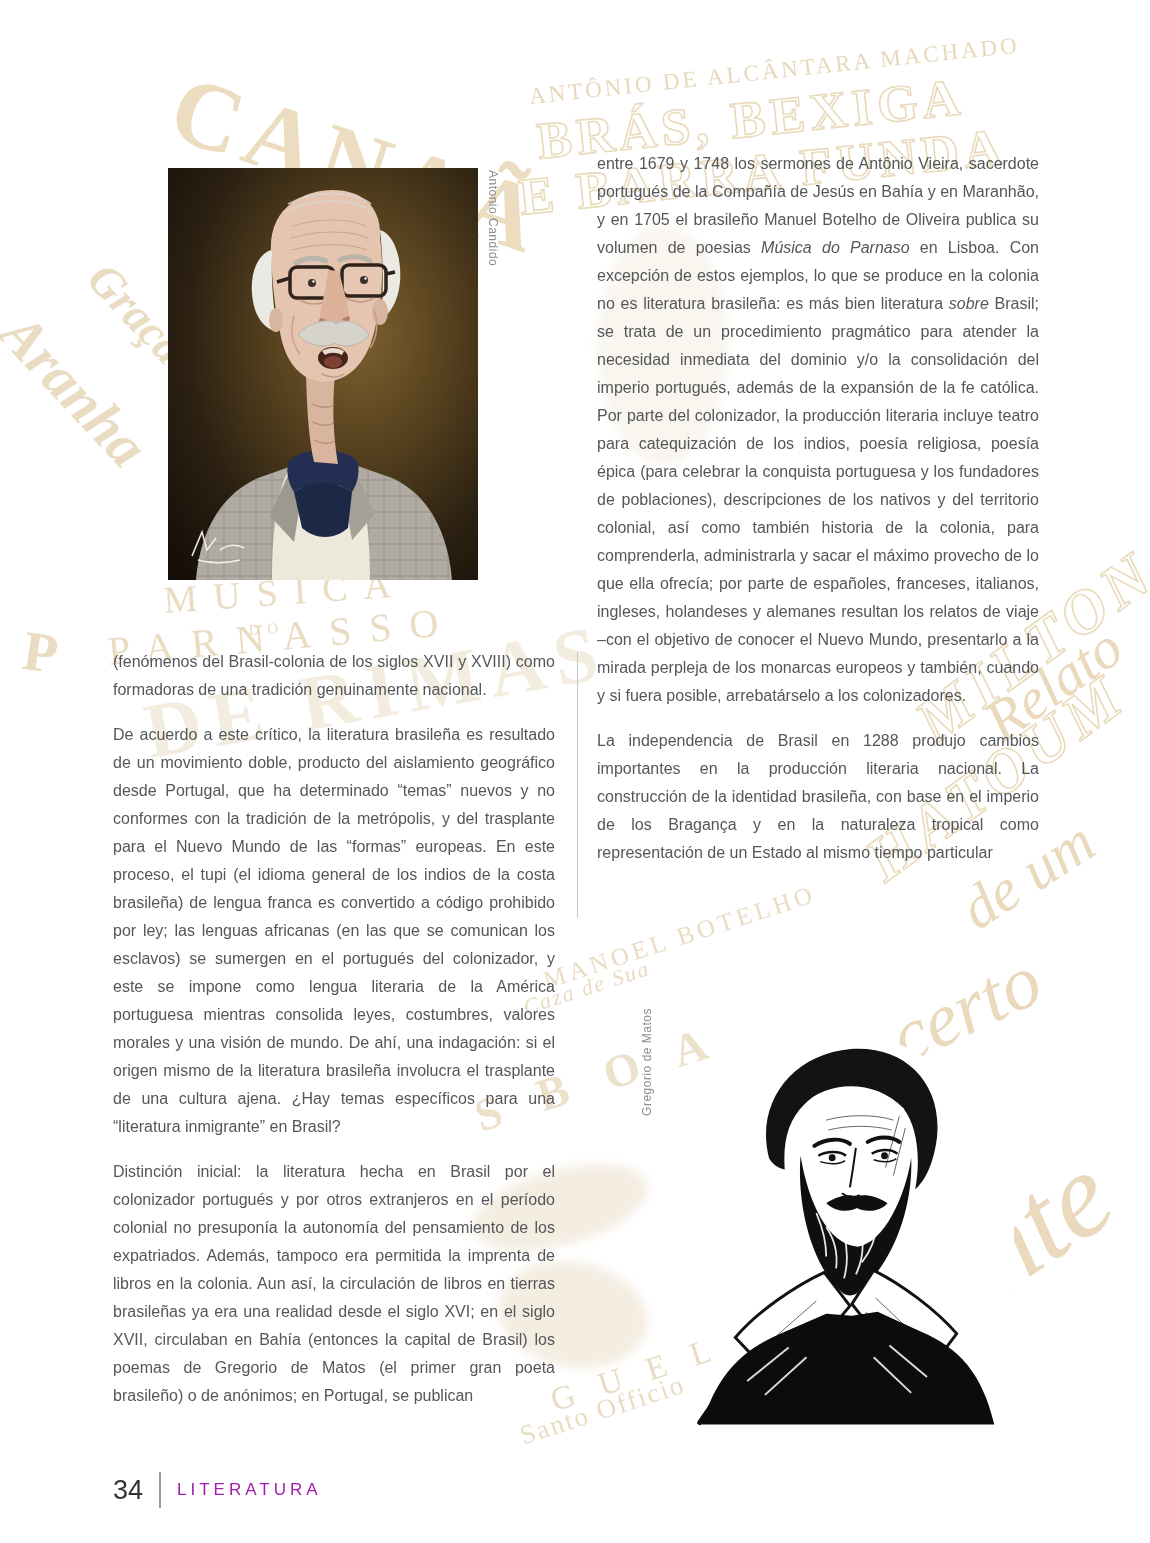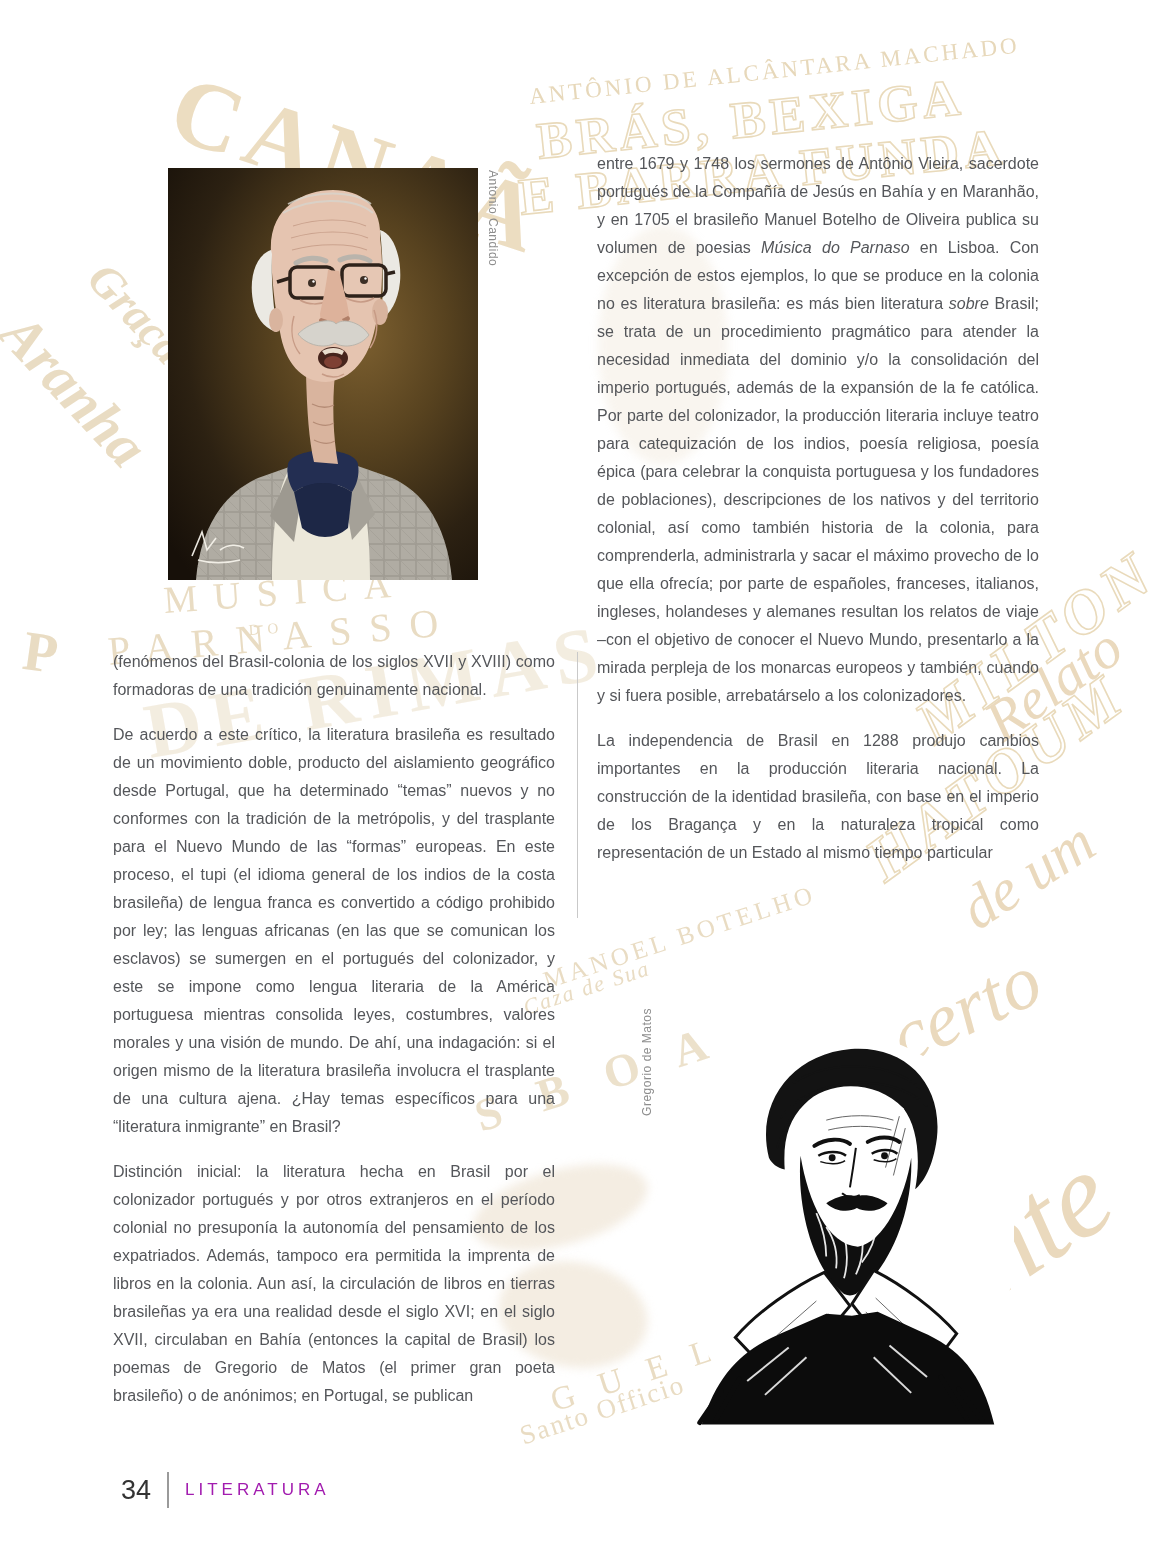--- a/index.html
+++ b/index.html
@@ -62,21 +62,21 @@
   .fig-candido { position:absolute; left:168px; top:168px; width:310px; height:412px; z-index:2; }
   .fig-matos   { position:absolute; left:678px; top:1008px; width:336px; height:418px; z-index:2; }
 
   .caption {
     position:absolute; z-index:2; font-size:12px; color:#8d8d8d; letter-spacing:.5px;
     font-family:"Liberation Sans", sans-serif;
   }
   .caption-candido { left:486px; top:170px;  writing-mode:vertical-rl; }
   .caption-matos   { left:640px; top:1008px; writing-mode:vertical-rl; transform:rotate(180deg); transform-origin:center; }
 
-  .footer { position:absolute; left:121px; top:1472px; display:flex; align-items:center; z-index:3; }
+  .footer { position:absolute; left:113px; top:1472px; display:flex; align-items:center; z-index:3; }
   .page-num { font-size:27px; color:#333333; }
   .footer-bar { width:2px; height:36px; background:#9a9a9a; margin:0 16px; }
   .section-label { font-size:17px; letter-spacing:4px; color:#a21caf; }
 </style>
 </head>
 <body>
 
 <div class="page">
 
   <div class="wm wm-canaa">CANAÃ</div>

